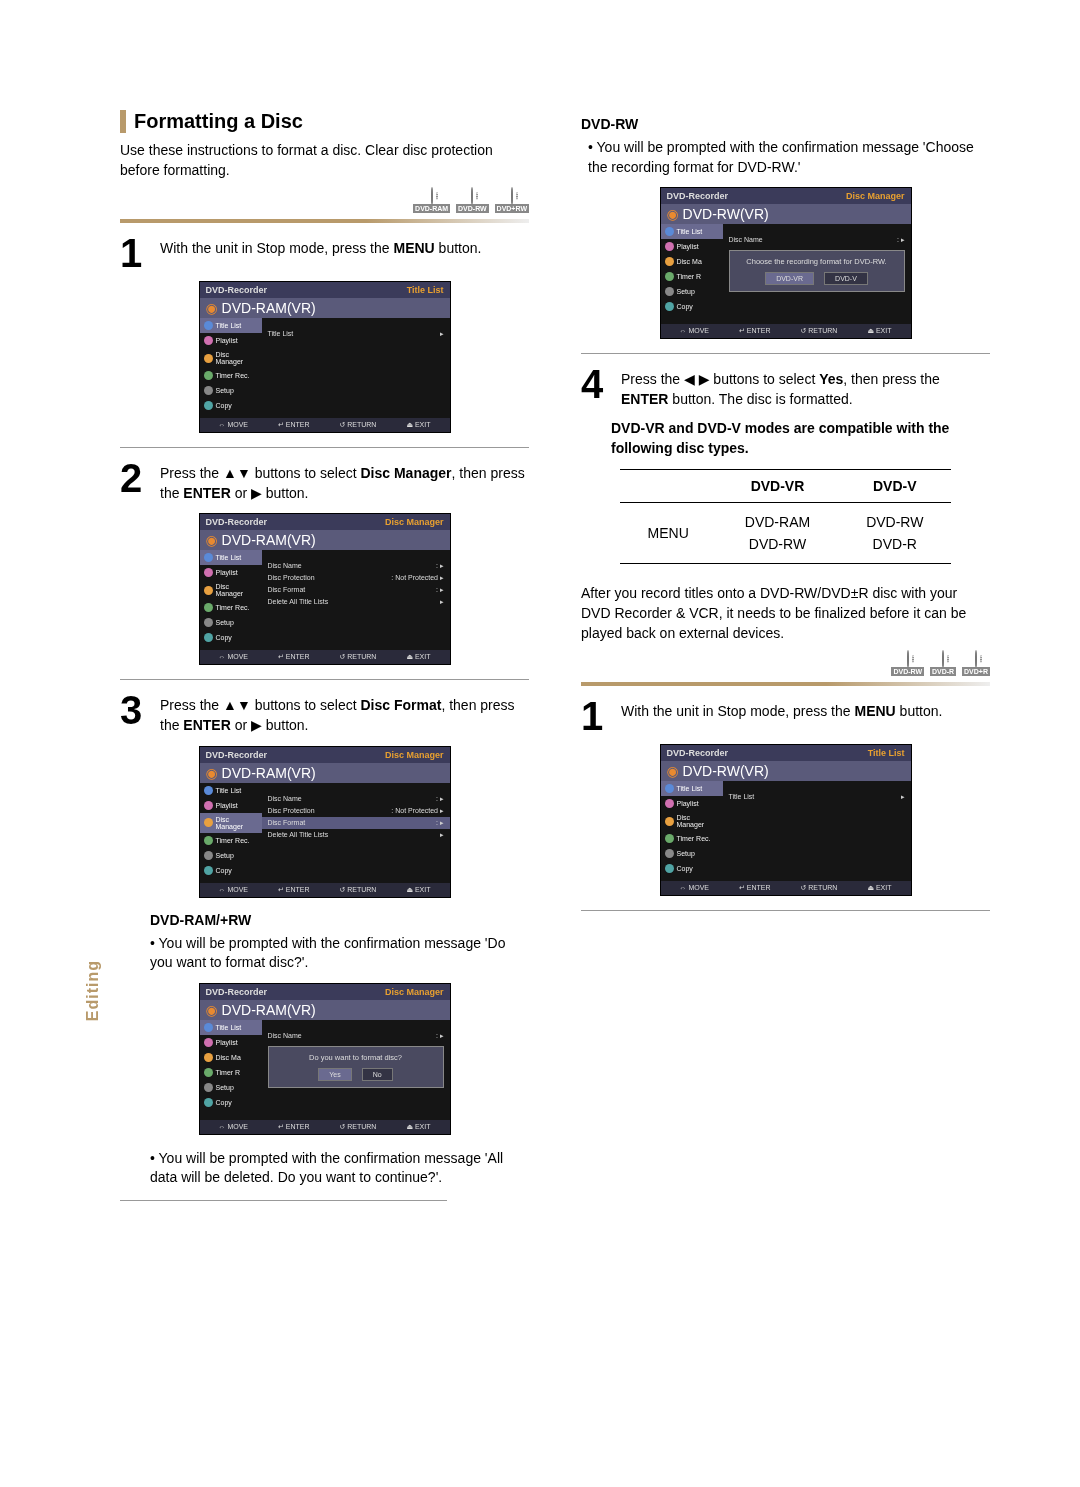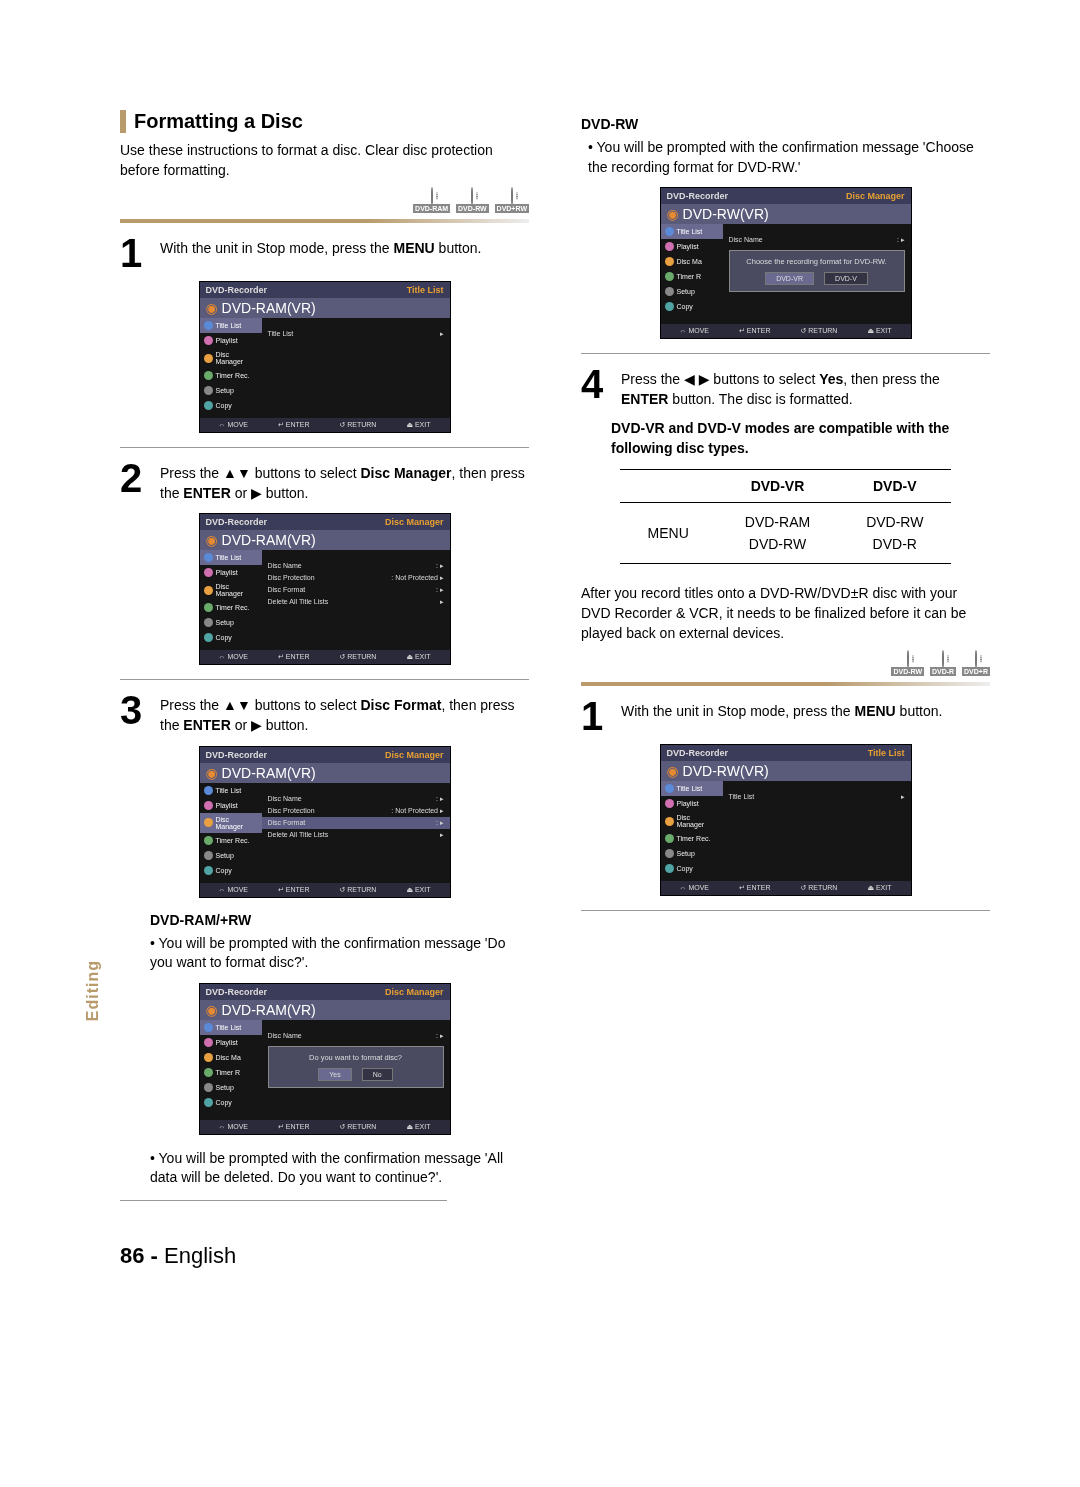--- a/index.html
+++ b/index.html
@@ -649,17 +649,13 @@
             <span>↺ RETURN</span>
             <span>⏏ EXIT</span>
         </div>
       </div>
 
       <div class="step-divider"></div>
 
     </div>
   </div>
 
-  <div class="page-foot">
-    <span class="pn">86 -</span>
-    <span>English</span>
-  </div>
 </div>
 
 </body></html>

